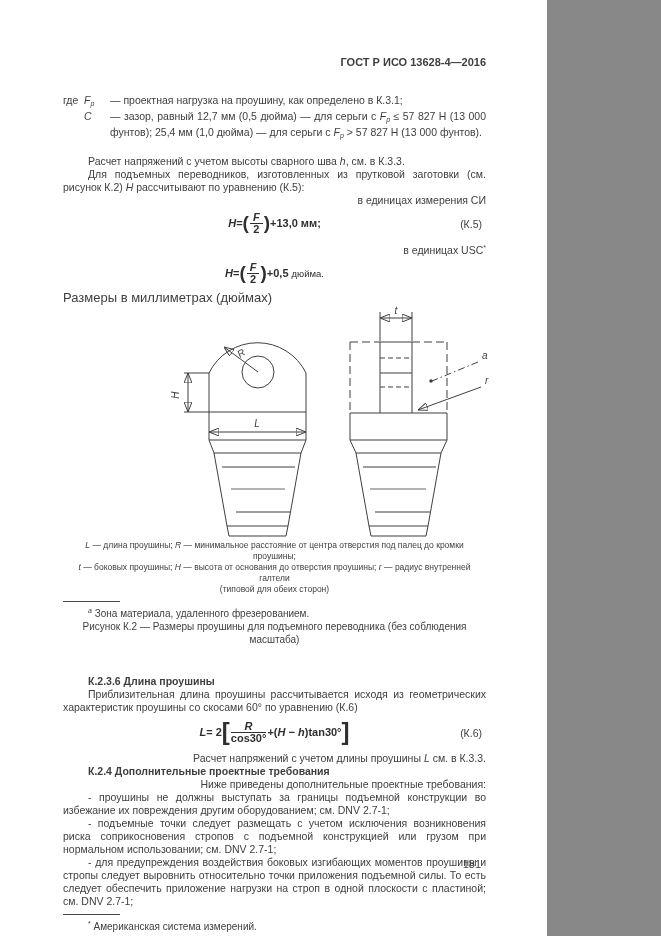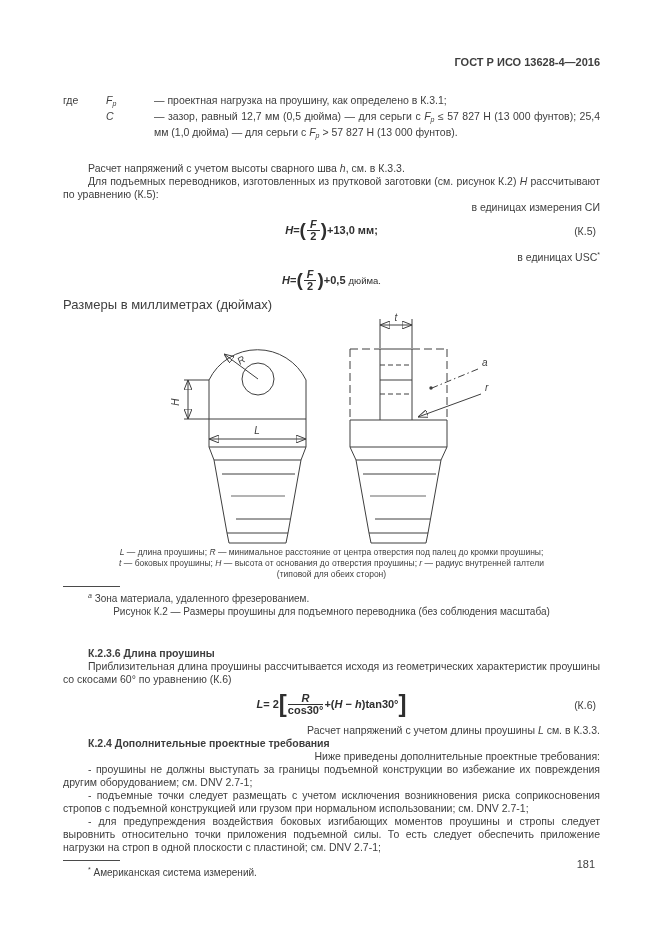--- a/index.html
+++ b/index.html
@@ -1,35 +1,35 @@
 <!DOCTYPE html>
 <html lang="ru"><head>
 <meta charset="utf-8">
 <style>
   html,body{margin:0;padding:0;background:#888;}
   .page{
     position:relative;
-    width:661px;height:936px;
+    width:547px;height:936px;
     background:#ffffff;
     box-sizing:border-box;
     padding:0 61px 0 63px;
     font-family:"Liberation Sans","DejaVu Sans",sans-serif;
     font-size:10.5px;line-height:13px;color:#3e3e3e;
     overflow:hidden;
   }
   .hdr{margin-top:55px;text-align:right;font-weight:bold;font-size:11px;line-height:14px;}
   
   .where{margin-top:25px;}
-  .where-row{display:flex;gap:22px;}
+  .where-row{display:flex;}
   .where-lead{width:21px;flex:0 0 21px;}
   .where-sym{width:26px;flex:0 0 26px;}
   .where-desc{flex:1;text-align:justify;}
   
   .para{text-align:justify;text-indent:25px;margin:0;}
-  .para.mt{margin-top:20px;}
+  .para.mt{margin-top:13px;}
   .line-ind{text-indent:25px;margin:0;text-align:right;}
   .seg-i{font-style:italic;}
   .seg-is{font-style:italic;font-size:7px;vertical-align:-2px;}
   .seg-sup{font-size:7px;vertical-align:4px;}
   
   .formula-row{position:relative;height:30px;display:flex;align-items:center;justify-content:center;margin:2px 0;}
   .formula{font-weight:bold;font-size:11px;color:#2f2f2f;white-space:nowrap;}
   .f-var{font-style:italic;}
   .frac{display:inline-block;vertical-align:middle;text-align:center;margin:0 1px;position:relative;top:-1px;}
   .frac .num{display:block;border-bottom:1.3px solid #2f2f2f;padding:0 3px;line-height:11px;}

